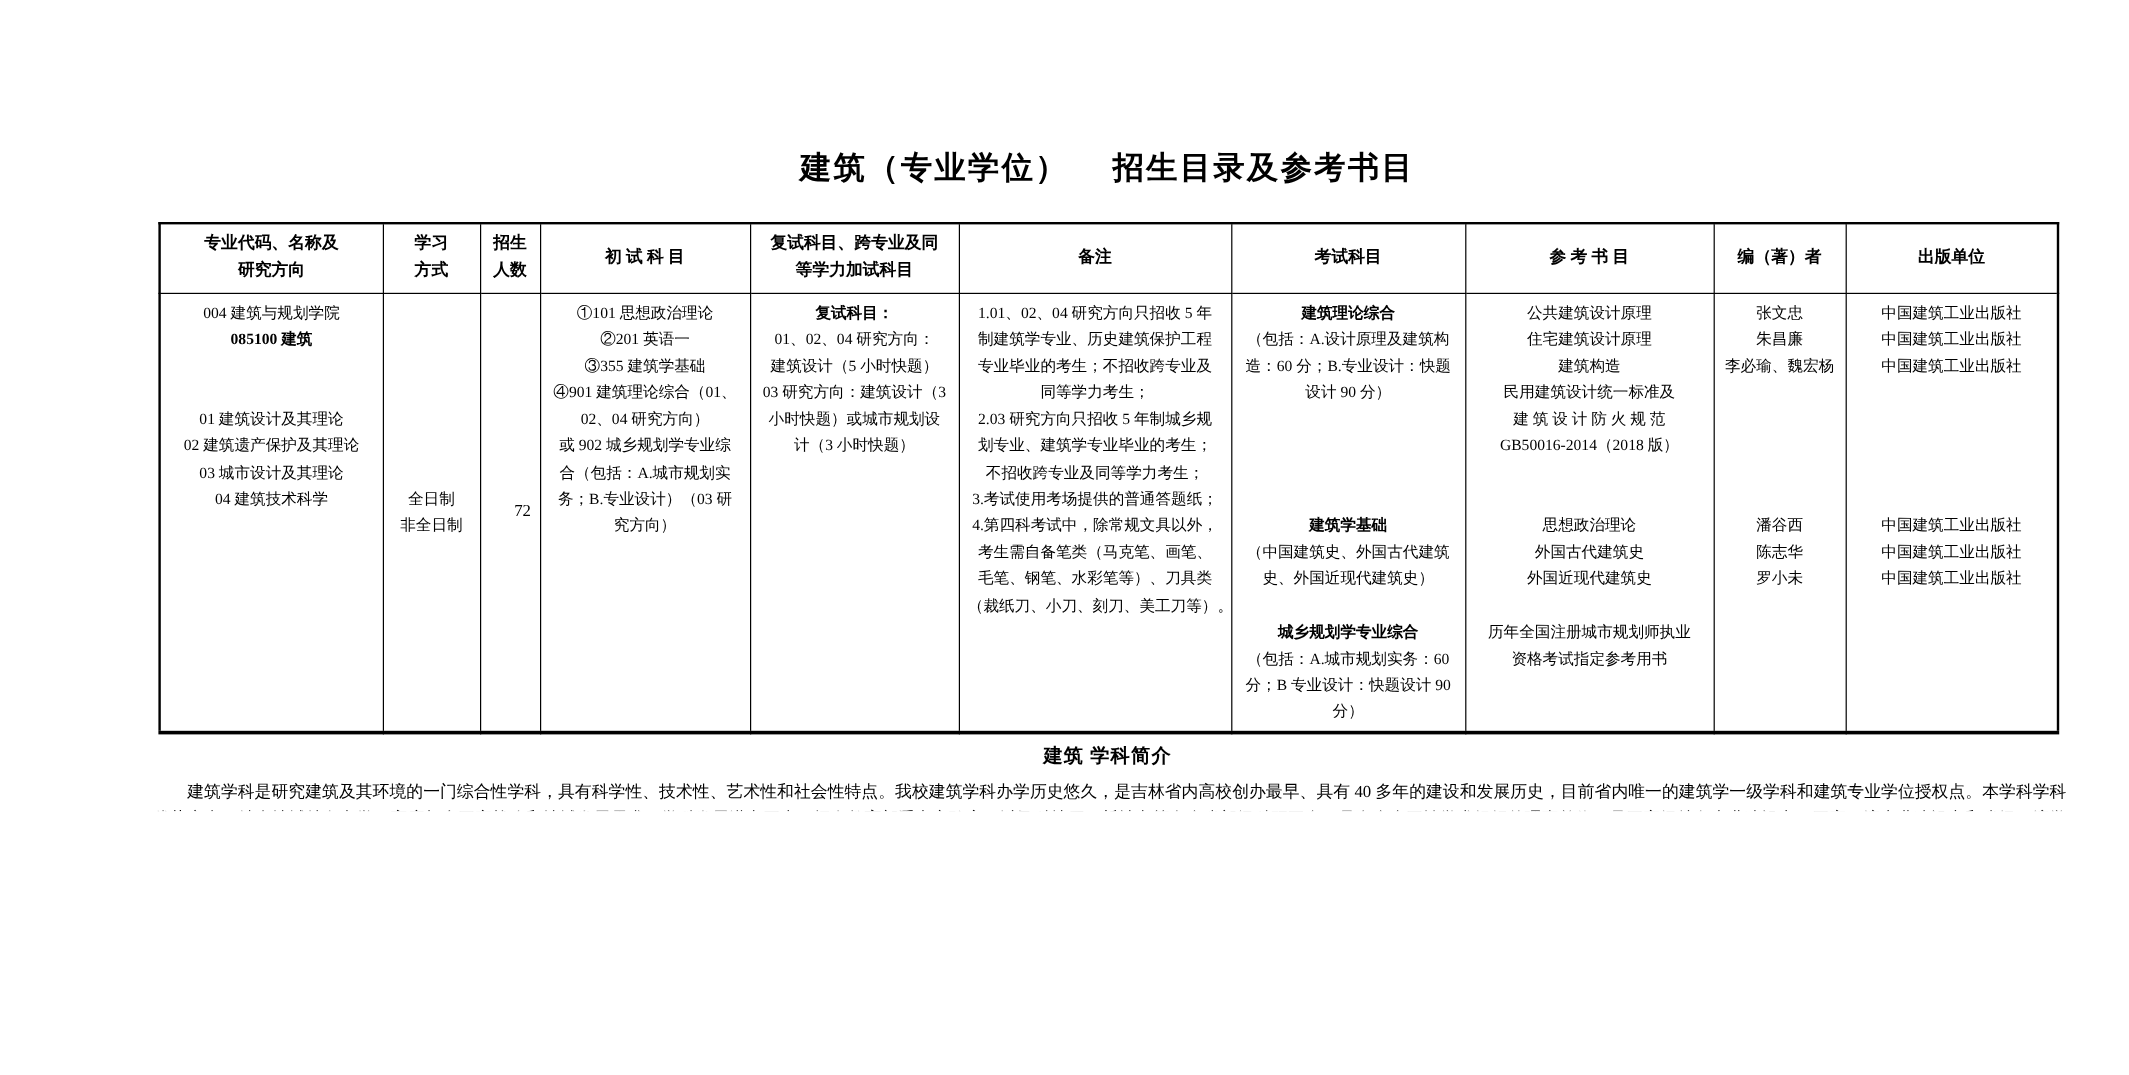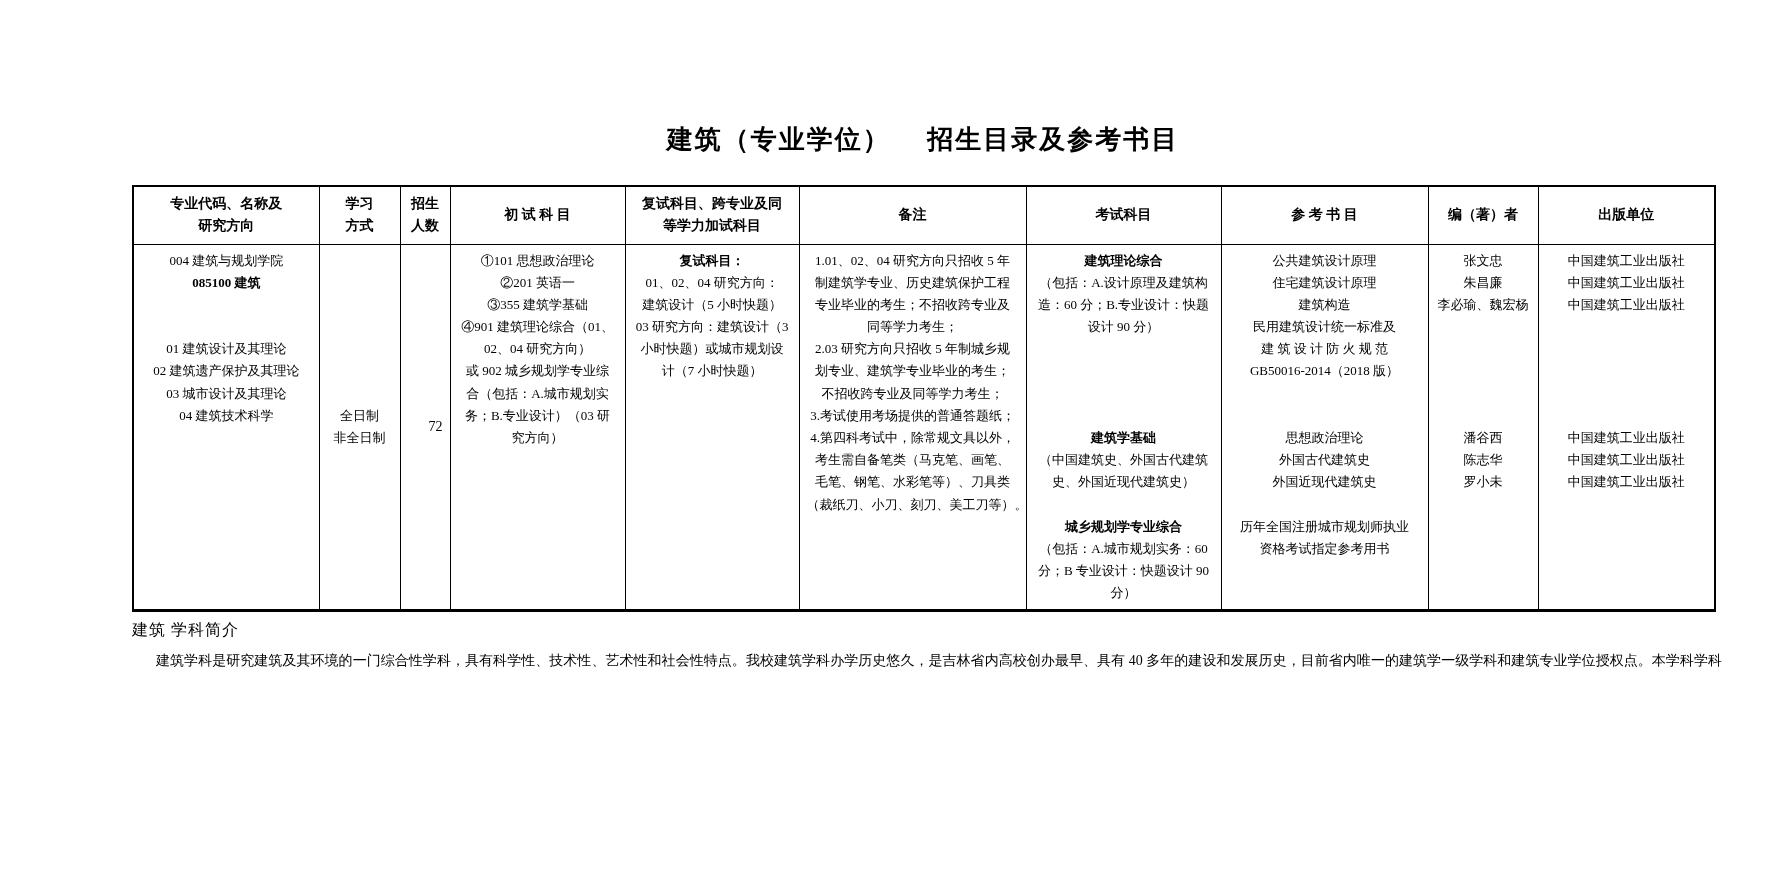--- a/index.html
+++ b/index.html
@@ -29,21 +29,21 @@
     font-size:13px;padding:5px 7px 4px 7px;height:359px;
   }
   .ln{line-height:22.2px;height:22.2px;white-space:nowrap;}
   .ln.b{font-weight:bold;}
   td.c-mid{vertical-align:middle;text-align:center;}
   td.c-mid .ln{white-space:nowrap;}
   td.c-num{vertical-align:middle;text-align:right;font-size:14px;margin-left:36px;}
 
   .intro-heading{
     position:absolute;top:620px;left:132px;width:1582px;
-    font-size:16px;font-weight:normal;letter-spacing:1px;
+    text-align:center;font-size:16px;font-weight:bold;letter-spacing:1px;
   }
   .intro-text{
     position:absolute;top:650px;left:128px;width:1594px;
     font-size:14px;line-height:22.5px;text-align:justify;
     text-indent:2em;margin:0;
   }
 </style>
 </head>
 <body>
 
@@ -129,21 +129,21 @@
             <div class="ln">合（包括：A.城市规划实</div>
             <div class="ln">务；B.专业设计）（03 研</div>
             <div class="ln">究方向）</div>
           </td>
         <td>
             <div class="ln b">复试科目：</div>
             <div class="ln">01、02、04 研究方向：</div>
             <div class="ln">建筑设计（5 小时快题）</div>
             <div class="ln">03 研究方向：建筑设计（3</div>
             <div class="ln">小时快题）或城市规划设</div>
-            <div class="ln">计（7 小时快题）</div>
+            <div class="ln">计（3 小时快题）</div>
           </td>
         <td>
             <div class="ln">1.01、02、04 研究方向只招收 5 年</div>
             <div class="ln">制建筑学专业、历史建筑保护工程</div>
             <div class="ln">专业毕业的考生；不招收跨专业及</div>
             <div class="ln">同等学力考生；</div>
             <div class="ln">2.03 研究方向只招收 5 年制城乡规</div>
             <div class="ln">划专业、建筑学专业毕业的考生；</div>
             <div class="ln">不招收跨专业及同等学力考生；</div>
             <div class="ln">3.考试使用考场提供的普通答题纸；</div>

